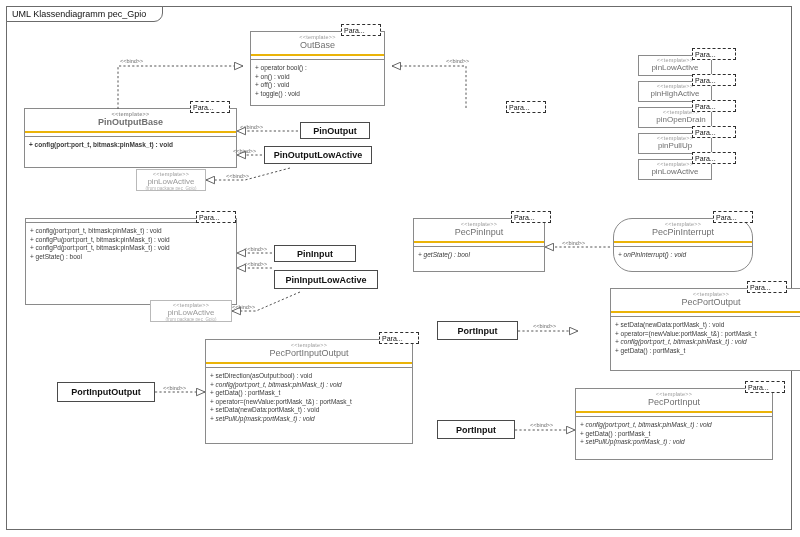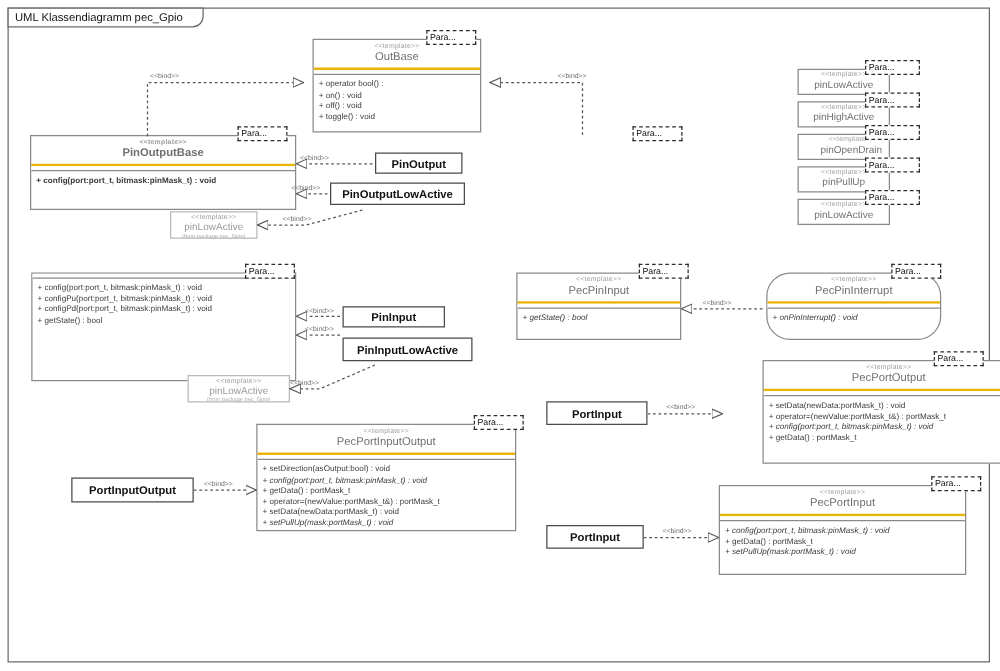--- a/index.html
+++ b/index.html
@@ -268,21 +268,21 @@
       <div class="op">+ setData(newData:portMask_t) : void</div>
       <div class="op">+ operator=(newValue:portMask_t&amp;) : portMask_t</div>
       <div class="op it">+ config(port:port_t, bitmask:pinMask_t) : void</div>
       <div class="op">+ getData() : portMask_t</div>
     </div>
   </div>
 
   <div class="bound" style="left:437px;top:321px;width:81px;height:19px;">PortInput</div>
 
   <div class="para" style="left:379px;top:332px;width:40px;height:12px;">Para...</div>
-  <div class="cls" style="left:205px;top:339px;width:208px;height:86px;">
+  <div class="cls" style="left:205px;top:339px;width:208px;height:105px;">
     <div class="hdr">
       <span class="stereo">&lt;&lt;template&gt;&gt;</span>
       <span class="cname">PecPortInputOutput</span>
     </div>
     <div class="sep"></div>
     <div class="ops">
       <div class="op">+ setDirection(asOutput:bool) : void</div>
       <div class="op it">+ config(port:port_t, bitmask:pinMask_t) : void</div>
       <div class="op">+ getData() : portMask_t</div>
       <div class="op">+ operator=(newValue:portMask_t&amp;) : portMask_t</div>

